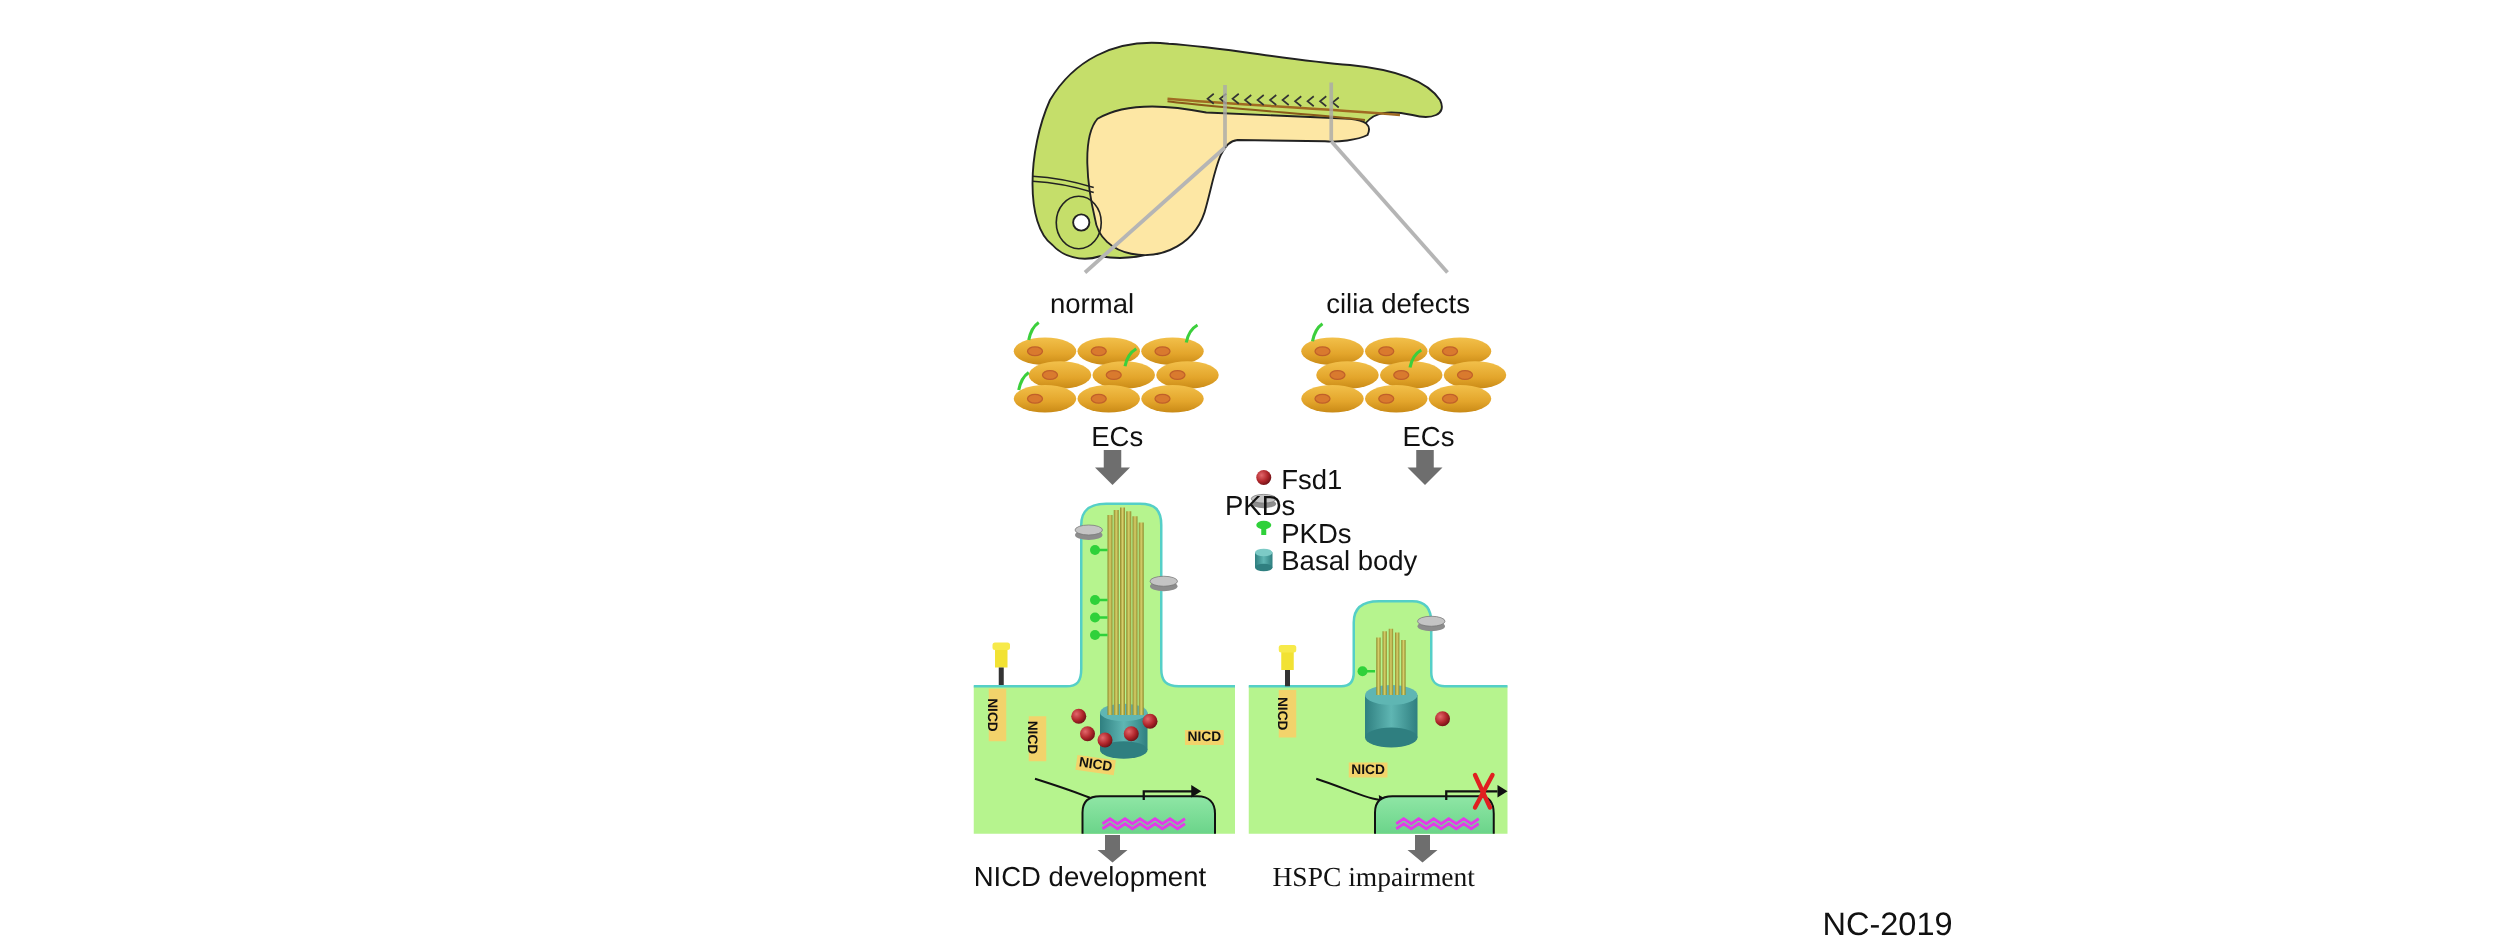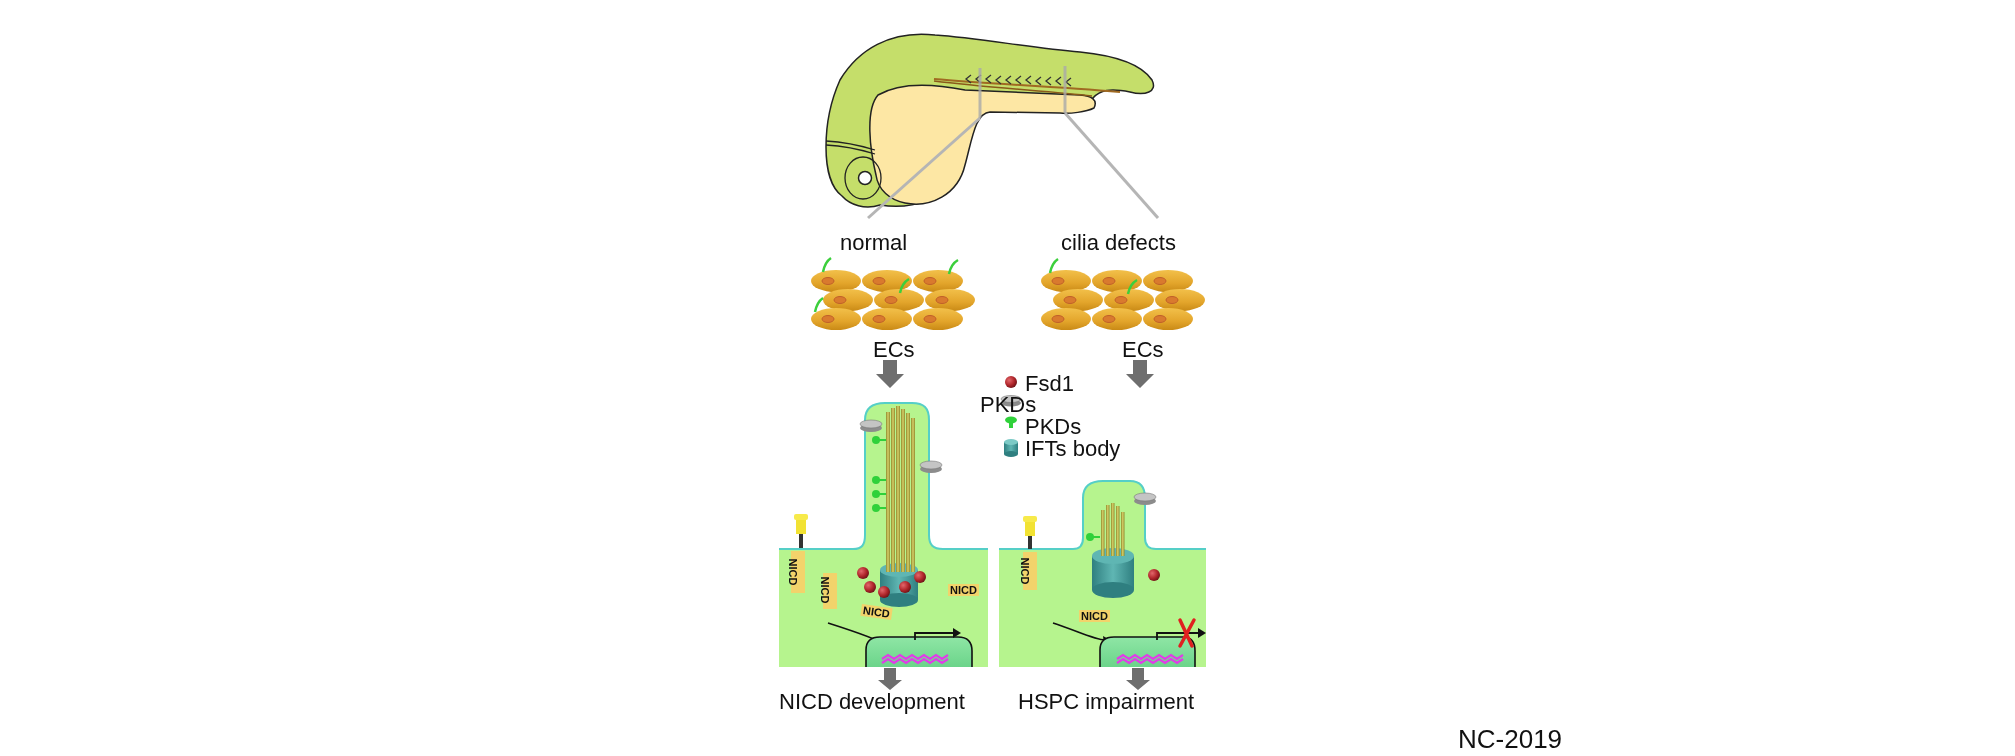--- a/index.html
+++ b/index.html
@@ -230,28 +230,28 @@
 </svg>
 
 <div class="lbl big" style="left:840px;top:230px;">normal</div>
 <div class="lbl big" style="left:1049px;top:230px;margin-left:12px;">cilia defects</div>
 <div class="lbl big" style="left:873px;top:337px;">ECs</div>
 <div class="lbl big" style="left:1122px;top:337px;">ECs</div>
 
 <div class="lbl leg" style="left:1025px;top:371px;">Fsd1</div>
 <div class="lbl leg" style="left:980px;top:392px;">PKDs</div>
 <div class="lbl leg" style="left:1025px;top:414px;">PKDs</div>
-<div class="lbl leg" style="left:1025px;top:436px;">IFTs body</div>
+<div class="lbl leg" style="left:1025px;top:436px;">Basal body</div>
 
 <div class="abs" style="left:791px;top:551px;width:14px;height:42px;background:#f2d36b;"></div>
 <div class="lbl" style="left:780px;top:566px;font-size:11px;font-weight:bold;transform:rotate(90deg);">NICD</div>
 <div class="abs" style="left:823px;top:573px;width:14px;height:36px;background:#f2d36b;"></div>
 <div class="lbl" style="left:812px;top:584px;font-size:11px;font-weight:bold;transform:rotate(90deg);">NICD</div>
 <div class="lbl" style="left:861px;top:606px;font-size:11px;font-weight:bold;background:#f2d36b;padding:0 2px;transform:rotate(8deg);">NICD</div>
 <div class="lbl" style="left:948px;top:584px;font-size:11px;font-weight:bold;background:#f2d36b;padding:0 2px;">NICD</div>
 <div class="abs" style="left:1023px;top:552px;width:14px;height:38px;background:#f2d36b;"></div>
 <div class="lbl" style="left:1012px;top:565px;font-size:11px;font-weight:bold;transform:rotate(90deg);">NICD</div>
 <div class="lbl" style="left:1079px;top:610px;font-size:11px;font-weight:bold;background:#f2d36b;padding:0 2px;">NICD</div>
 
 <div class="lbl big" style="left:779px;top:689px;">NICD development</div>
-<div class="lbl big" style="left:1018px;top:689px;">HSPC impairment</div>
+<div class="lbl big" style="left:1018px;top:689px;font-family:Liberation Serif, serif;">HSPC impairment</div>
 
 <div class="cite">NC-2019</div>
 
 </body></html>

